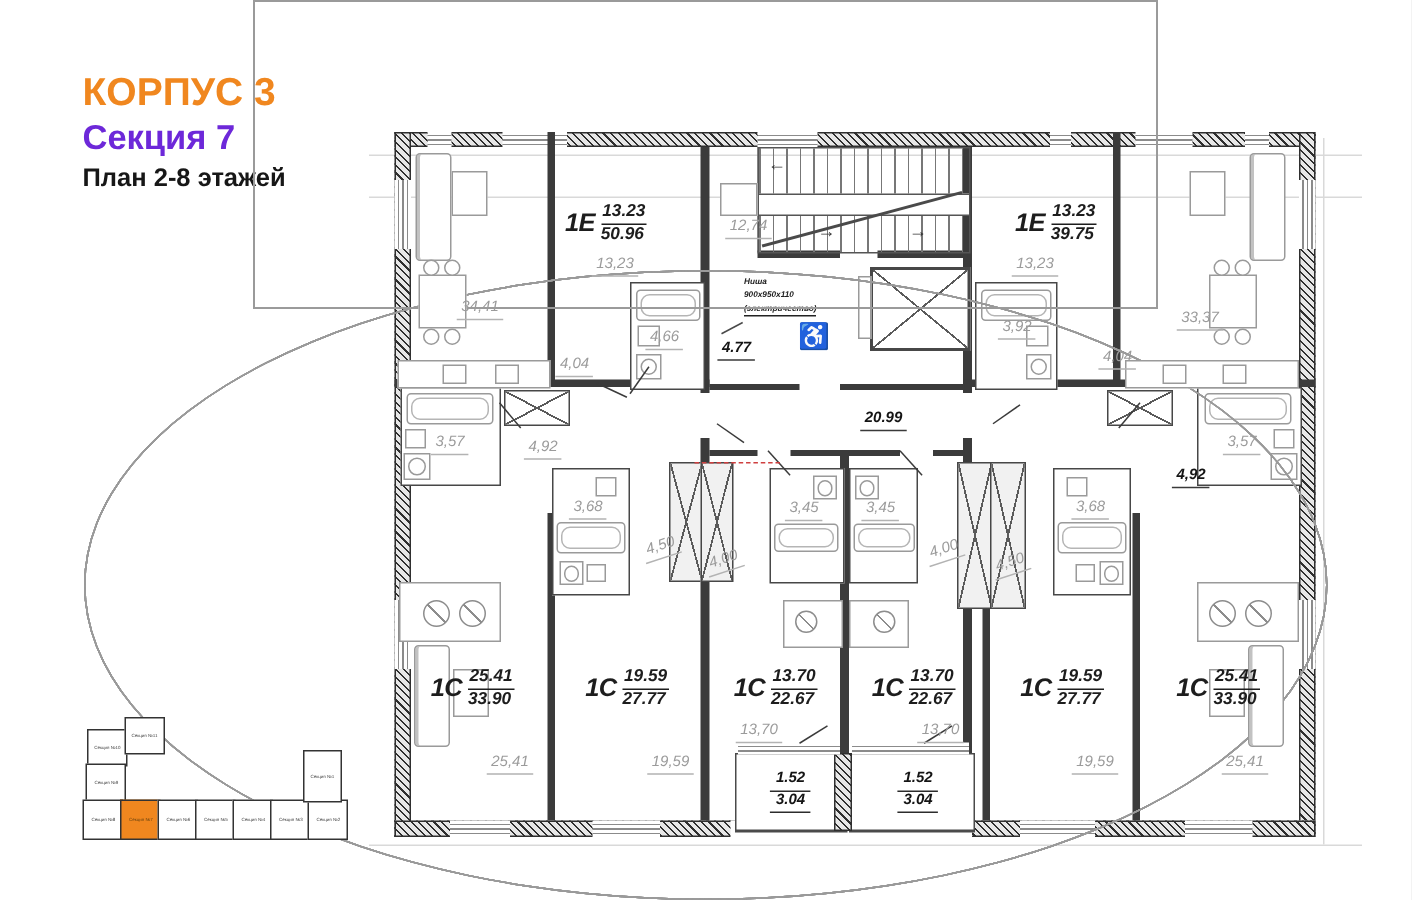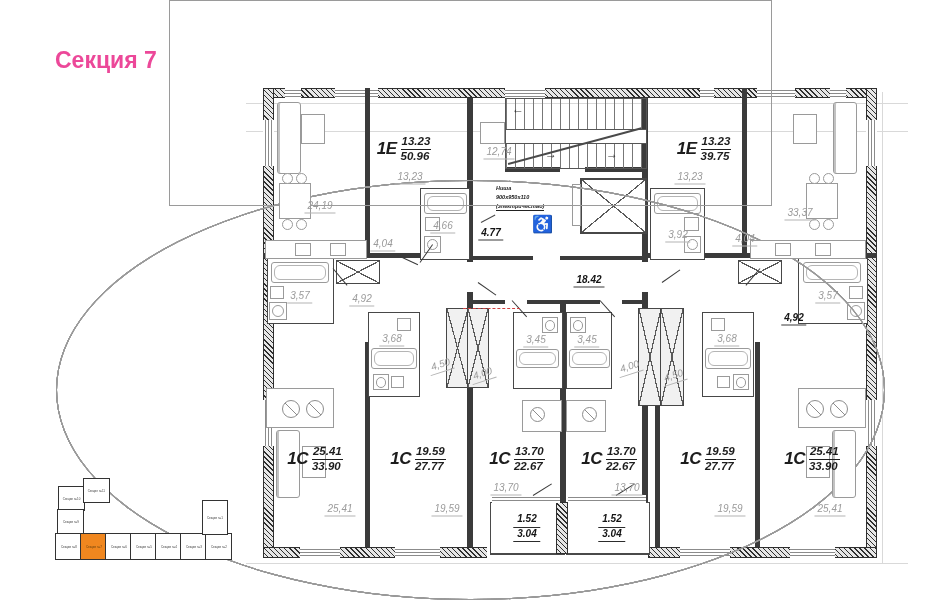--- a/index.html
+++ b/index.html
@@ -68,21 +68,23 @@
   .mm-hot{background:#F0871F;}
   .mm-hot span{color:#6b4410;}
   .wchair{position:absolute;font-size:17px;color:#6a6a6a;line-height:1;}
 </style>
 </head>
 <body>
 
 <div id="sheet">
 
   <div class="hdr">
-    <div class="b2" style="color:#ec4899">Секция 7</div>
+    <div class="b1" style="color:#F0871F">КОРПУС 3</div>
+    <div class="b2" style="color:#6d28d9">Секция 7</div>
+    <div class="b3">План 2-8 этажей</div>
   </div>
 
   <div class="cline" style="left:246px;top:103px;width:662px;height:1px"></div>
   <div class="cline" style="left:246px;top:131px;width:662px;height:1px"></div>
   <div class="cline" style="left:246px;top:563px;width:662px;height:1px"></div>
   <div class="cline" style="left:882px;top:92px;width:1px;height:471px"></div>
 
   <div class="wall" style="left:263px;top:88px;width:614px;height:10px"></div>
   <div class="wall" style="left:263px;top:88px;width:11px;height:470px"></div>
   <div class="wall" style="left:866px;top:88px;width:11px;height:470px"></div>
@@ -309,29 +311,29 @@
       </span>
   </div>
   <div class="apt" style="left:762px;top:445px;width:100px">
     <span class="t">1С</span>
     <span class="fr">
         <span class="ft">25.41</span>
         <span>33.90</span>
       </span>
   </div>
 
-  <div class="al" style="left:320px;top:207px">24,19</div>
+  <div class="al" style="left:320px;top:207px">34,41</div>
   <div class="al" style="left:410px;top:178px">13,23</div>
   <div class="al" style="left:383px;top:245px">4,04</div>
   <div class="al" style="left:443px;top:227px">4,66</div>
   <div class="al" style="left:499px;top:153px">12,74</div>
   <div class="al b" style="left:491px;top:234px">4.77</div>
-  <div class="al b" style="left:589px;top:281px">18.42</div>
+  <div class="al b" style="left:589px;top:281px">20.99</div>
   <div class="al" style="left:690px;top:178px">13,23</div>
-  <div class="al" style="left:678px;top:236px">3,92</div>
+  <div class="al" style="left:678px;top:220px">3,92</div>
   <div class="al" style="left:745px;top:240px">4,04</div>
   <div class="al" style="left:800px;top:214px">33,37</div>
   <div class="al" style="left:300px;top:297px">3,57</div>
   <div class="al" style="left:362px;top:300px">4,92</div>
   <div class="al" style="left:392px;top:340px">3,68</div>
   <div class="al" style="left:441px;top:366px;transform:translate(-50%,-50%) rotate(-18deg)">4,50</div>
   <div class="al" style="left:483px;top:375px;transform:translate(-50%,-50%) rotate(-18deg)">4,00</div>
   <div class="al" style="left:536px;top:341px">3,45</div>
   <div class="al" style="left:587px;top:341px">3,45</div>
   <div class="al" style="left:630px;top:368px;transform:translate(-50%,-50%) rotate(-18deg)">4,00</div>

